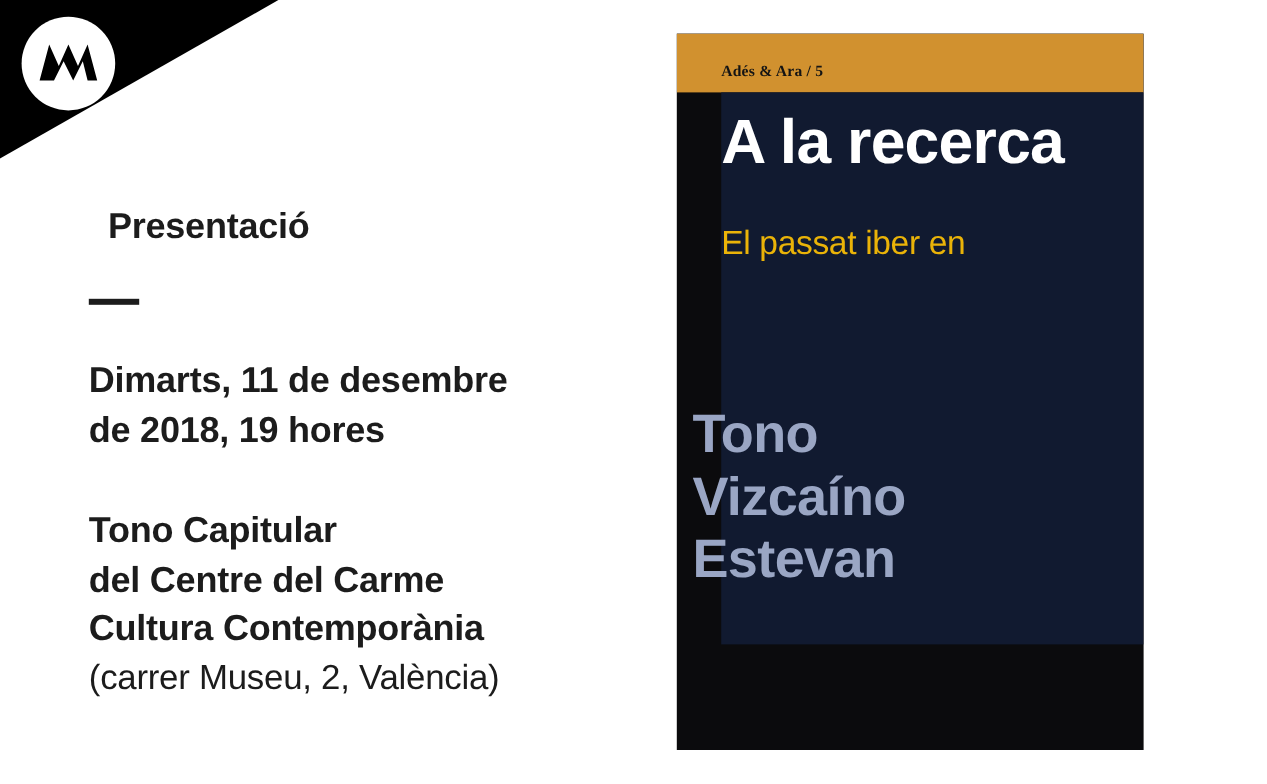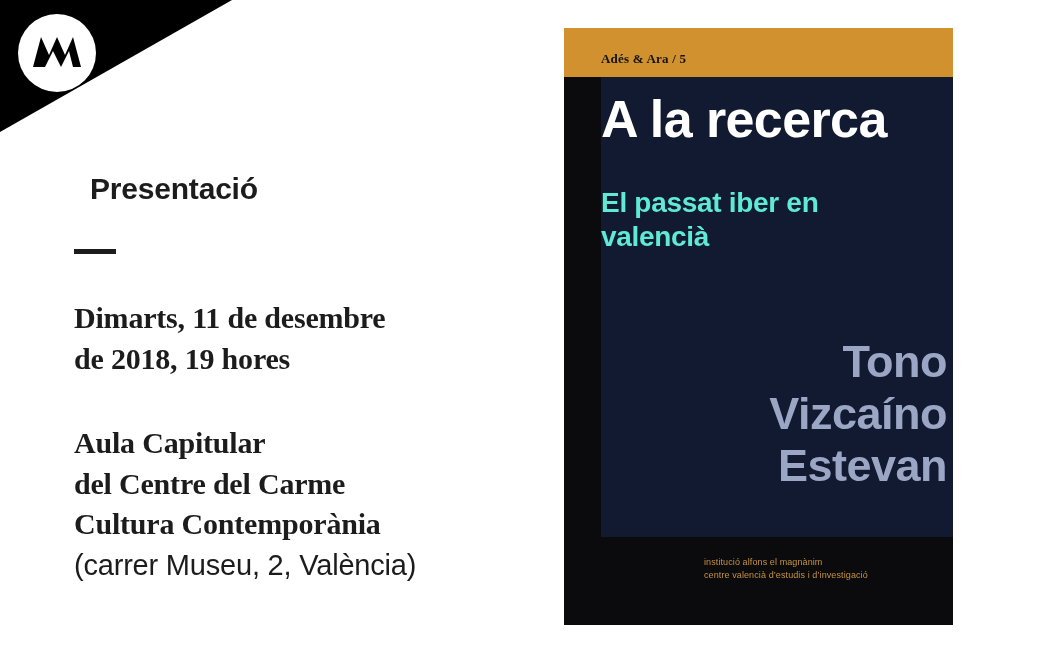--- a/index.html
+++ b/index.html
@@ -65,21 +65,21 @@
     margin: 44px 0 44px 0;
   }
   .block {
     font-size: 30px;
     font-weight: bold;
     line-height: 1.35;
     letter-spacing: -0.2px;
     margin: 0 0 44px 0;
   }
   .block.venue { margin-bottom: 0; }
-  .block .line { display: block; font-family: Liberation Serif, serif; }
+  .block .line { display: block; }
   .address {
     display: block;
     font-weight: normal;
     font-size: 29px;
     line-height: 1.3;
     margin-top: 2px;
   }
 
   
   .cover {
@@ -127,33 +127,32 @@
     font-weight: bold;
     line-height: 1.12;
     letter-spacing: -0.6px;
   }
   .cover-title .line { display: block; }
   .cover-subtitle {
     position: absolute;
     left: 37px;
     top: 158px;
     width: 345px;
-    color: #5eead4;
+    color: #eab308;
     font-size: 28px;
-    font-weight: bold;
+    font-weight: normal;
     line-height: 1.2;
     letter-spacing: -0.3px;
   }
   .cover-subtitle .line { display: block; }
   .cover-author {
     position: absolute;
     right: 6px;
     top: 308px;
     width: 370px;
-    text-align: right;
     color: #9aa6c4;
     font-size: 45px;
     font-weight: bold;
     line-height: 1.16;
     letter-spacing: -0.5px;
   }
   .cover-author .line { display: block; }
   .cover-publisher {
     position: absolute;
     left: 140px;
@@ -182,46 +181,41 @@
     <p class="heading">Presentació</p>
 
     <div class="rule"></div>
 
     <p class="block">
       <span class="line">Dimarts, 11 de desembre</span>
       <span class="line">de 2018, 19 hores</span>
     </p>
 
     <p class="block venue">
-      <span class="line">Aula Capitular</span>
+      <span class="line">Tono Capitular</span>
       <span class="line">del Centre del Carme</span>
       <span class="line">Cultura Contemporània</span>
       <span class="address">(carrer Museu, 2, València)</span>
     </p>
   </div>
 
   <div class="cover">
     <div class="cover-band"></div>
     <div class="cover-series">Adés &amp; Ara / 5</div>
     <div class="cover-panel"></div>
 
     <div class="cover-title">
       <span class="line">A la recerca</span>
     </div>
 
     <div class="cover-subtitle">
       <span class="line">El passat iber en</span>
-      <span class="line">valencià</span>
     </div>
 
     <div class="cover-author">
       <span class="line">Tono</span>
       <span class="line">Vizcaíno</span>
       <span class="line">Estevan</span>
     </div>
 
-    <div class="cover-publisher">
-      <span class="line">institució alfons el magnànim</span>
-      <span class="line">centre valencià d’estudis i d’investigació</span>
-    </div>
   </div>
 
 </div>
 
 </body></html>

